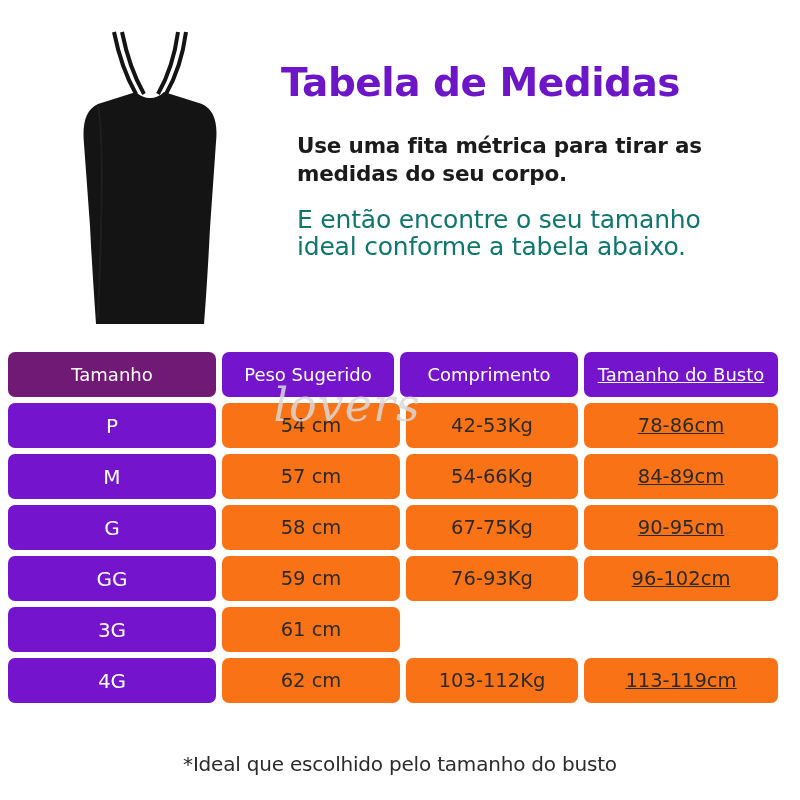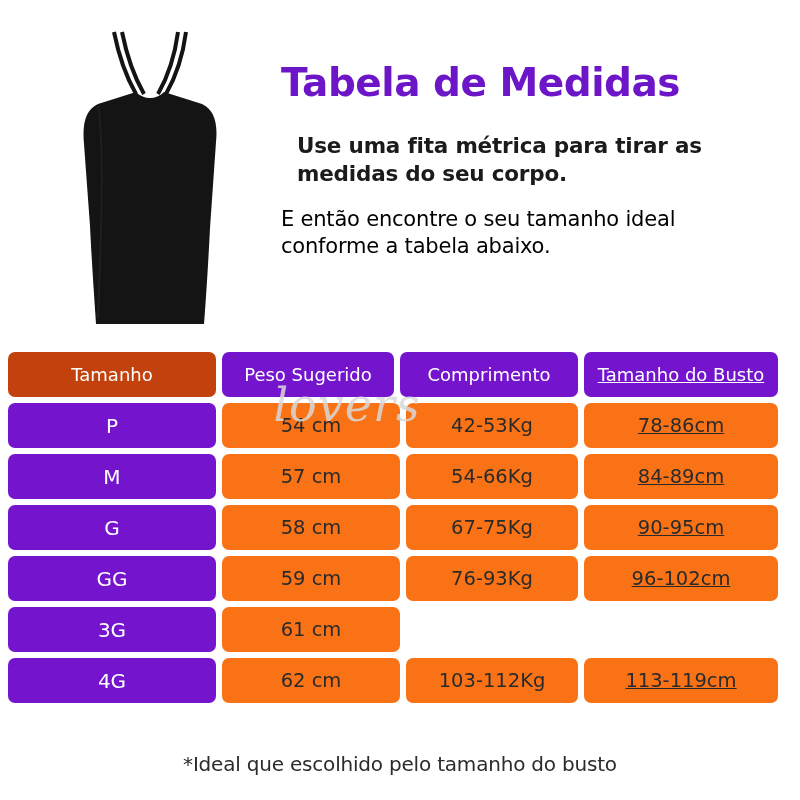--- a/index.html
+++ b/index.html
@@ -56,24 +56,24 @@
   .subtitle {
     color: #1b1b1b;
     font-weight: bold;
     font-size: 21.5px;
     line-height: 28px;
     margin: 0 0 18px 16px;
     letter-spacing: -0.2px;
   }
 
   .desc {
-    color: #000000;
-    font-size: 21px;
+    color: #0f766e;
+    font-size: 25px;
     line-height: 27px;
-    margin: 0;
+    margin: 16px;
     letter-spacing: -0.2px;
   }
 
   
   .watermark {
     position: absolute;
     left: 222px;
     top: 360px;
     width: 250px;
     height: 90px;
@@ -119,21 +119,21 @@
   .c0 { width: 208px; }
   .c1 { width: 178px; }
   .c2 { width: 172px; }
   .c3 { width: 194px; text-decoration: underline; }
 
   .header .cell {
     background: #7415cd;
     color: #ffffff;
     font-size: 18px;
   }
-  .header .c0 { background: #c2410c; }
+  .header .c0 { background: #701a75; }
 
   .body .c0 {
     background: #7415cd;
     color: #ffffff;
     font-size: 20px;
   }
   .body .c1, .body .c2, .body .c3 {
     background: #f97316;
   }
 

